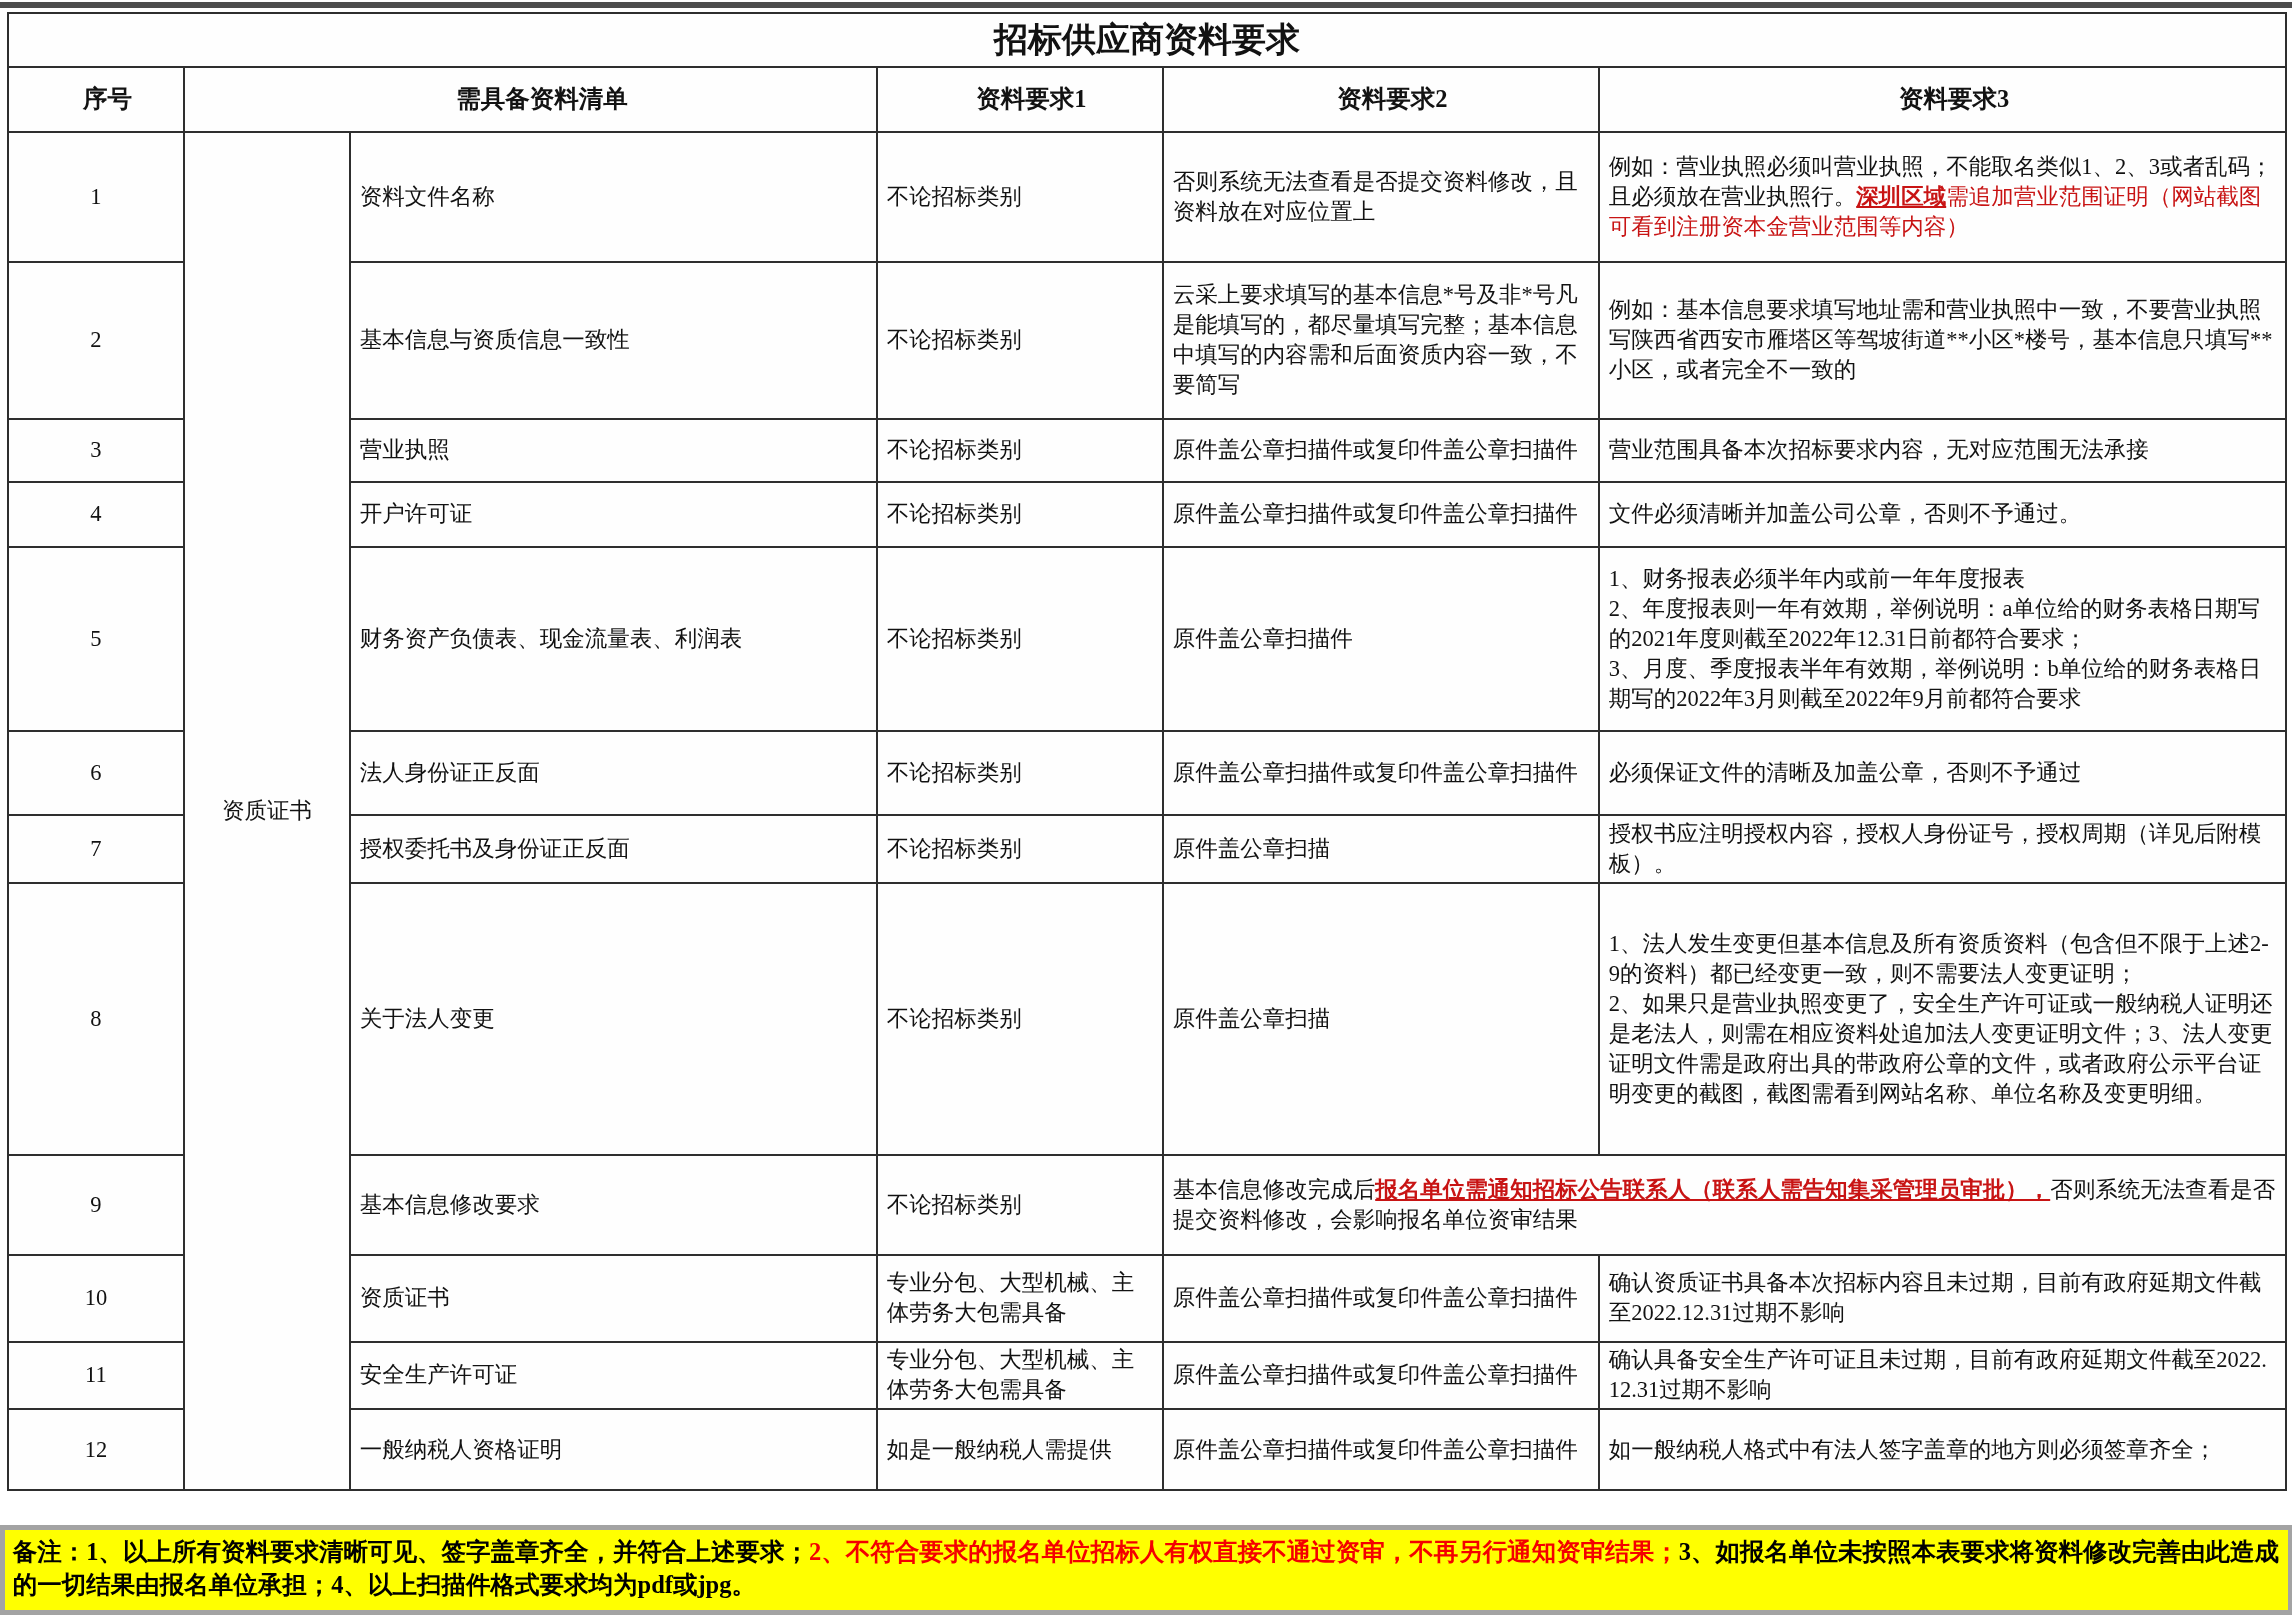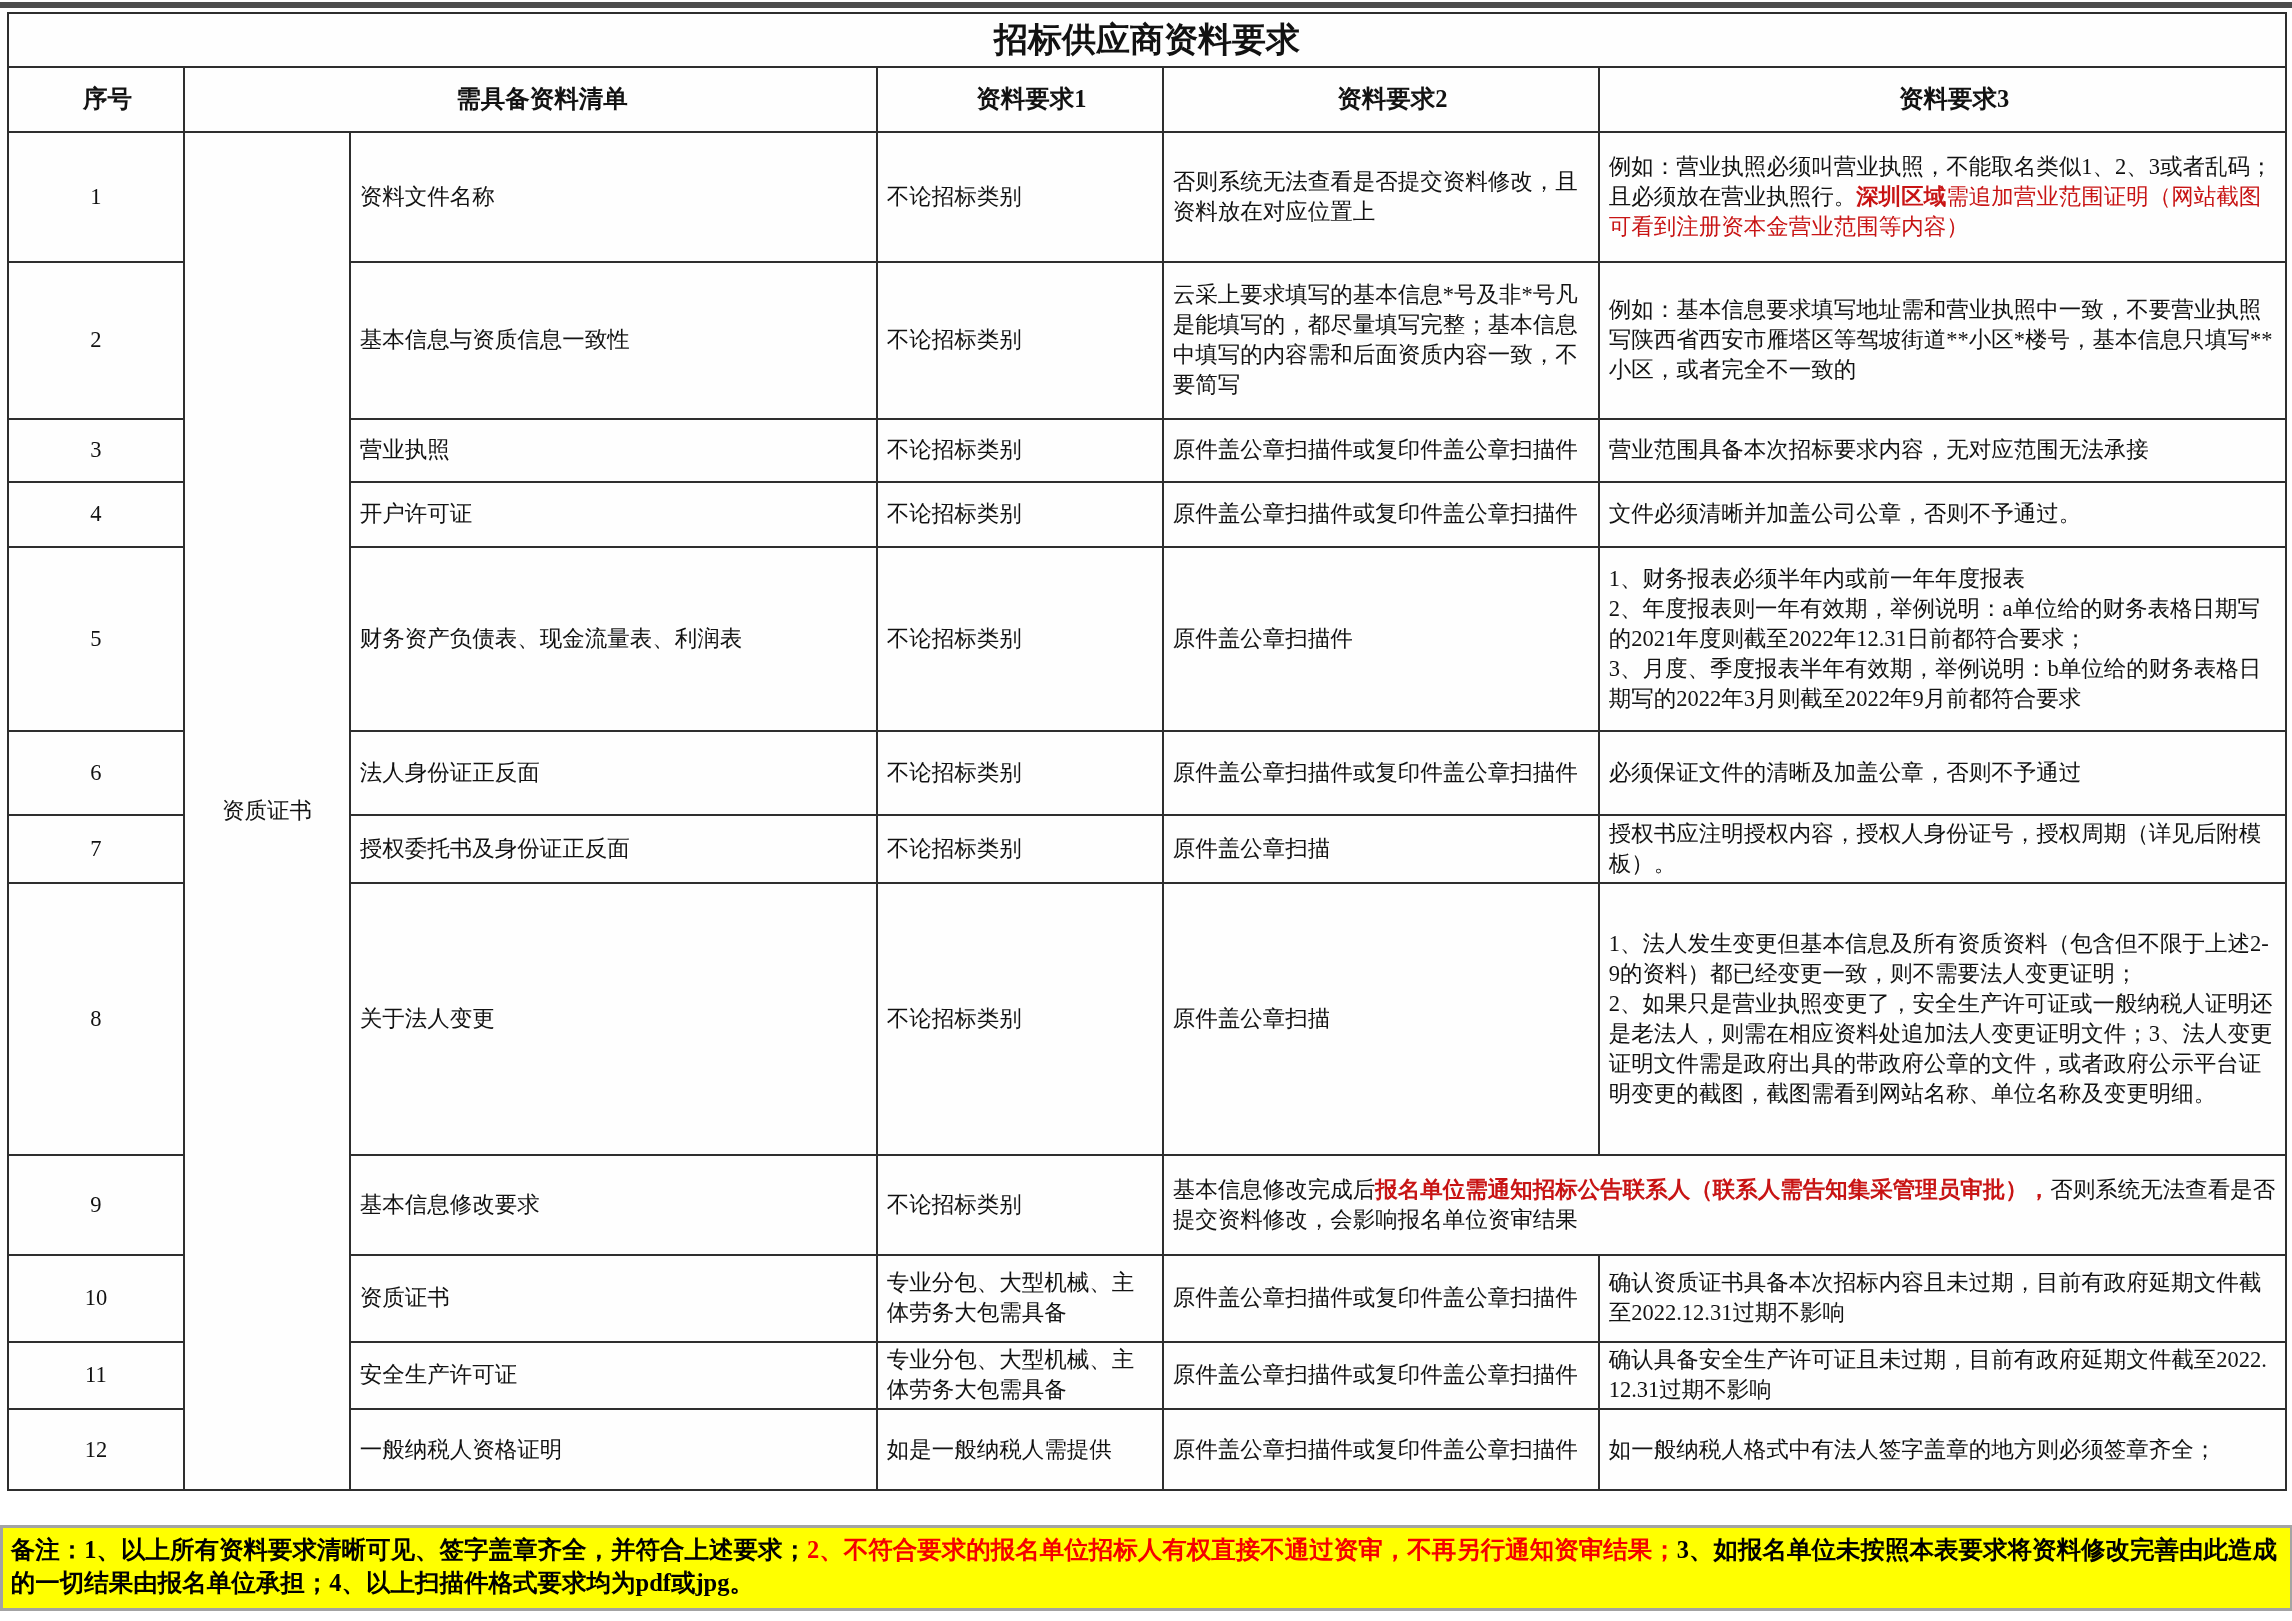--- a/index.html
+++ b/index.html
@@ -45,28 +45,28 @@
   .tbl tr.hdr td {
     font-weight: bold;
     font-size: 24.5px;
     text-align: center;
     padding-left: 32px;
   }
   .tbl td.no-cell { text-align: center; }
   .tbl td.cat-cell { text-align: center; }
   .prewrap { white-space: pre-wrap; }
   .red   { color: #c81414; }
-  .red-b { color: #c81414; font-weight: bold; }
+  .red-b { color: #c81414; font-weight: bold; text-decoration: underline; }
   .note {
     position: absolute;
     left: 0; top: 1525px;
     width: 2293px;
     box-sizing: border-box;
     background: #ffff00;
-    border: 3px solid #a3a3a3;
+    border: 5px solid #a3a3a3;
     padding: 4.9px 7.8px 8.8px 7.8px;
     font-size: 24.5px;
     line-height: 33px;
     font-weight: bold;
     color: #000000;
     word-break: break-all;
   }
   .note .f-red { color: #f40000; }
 </style>
 </head>

